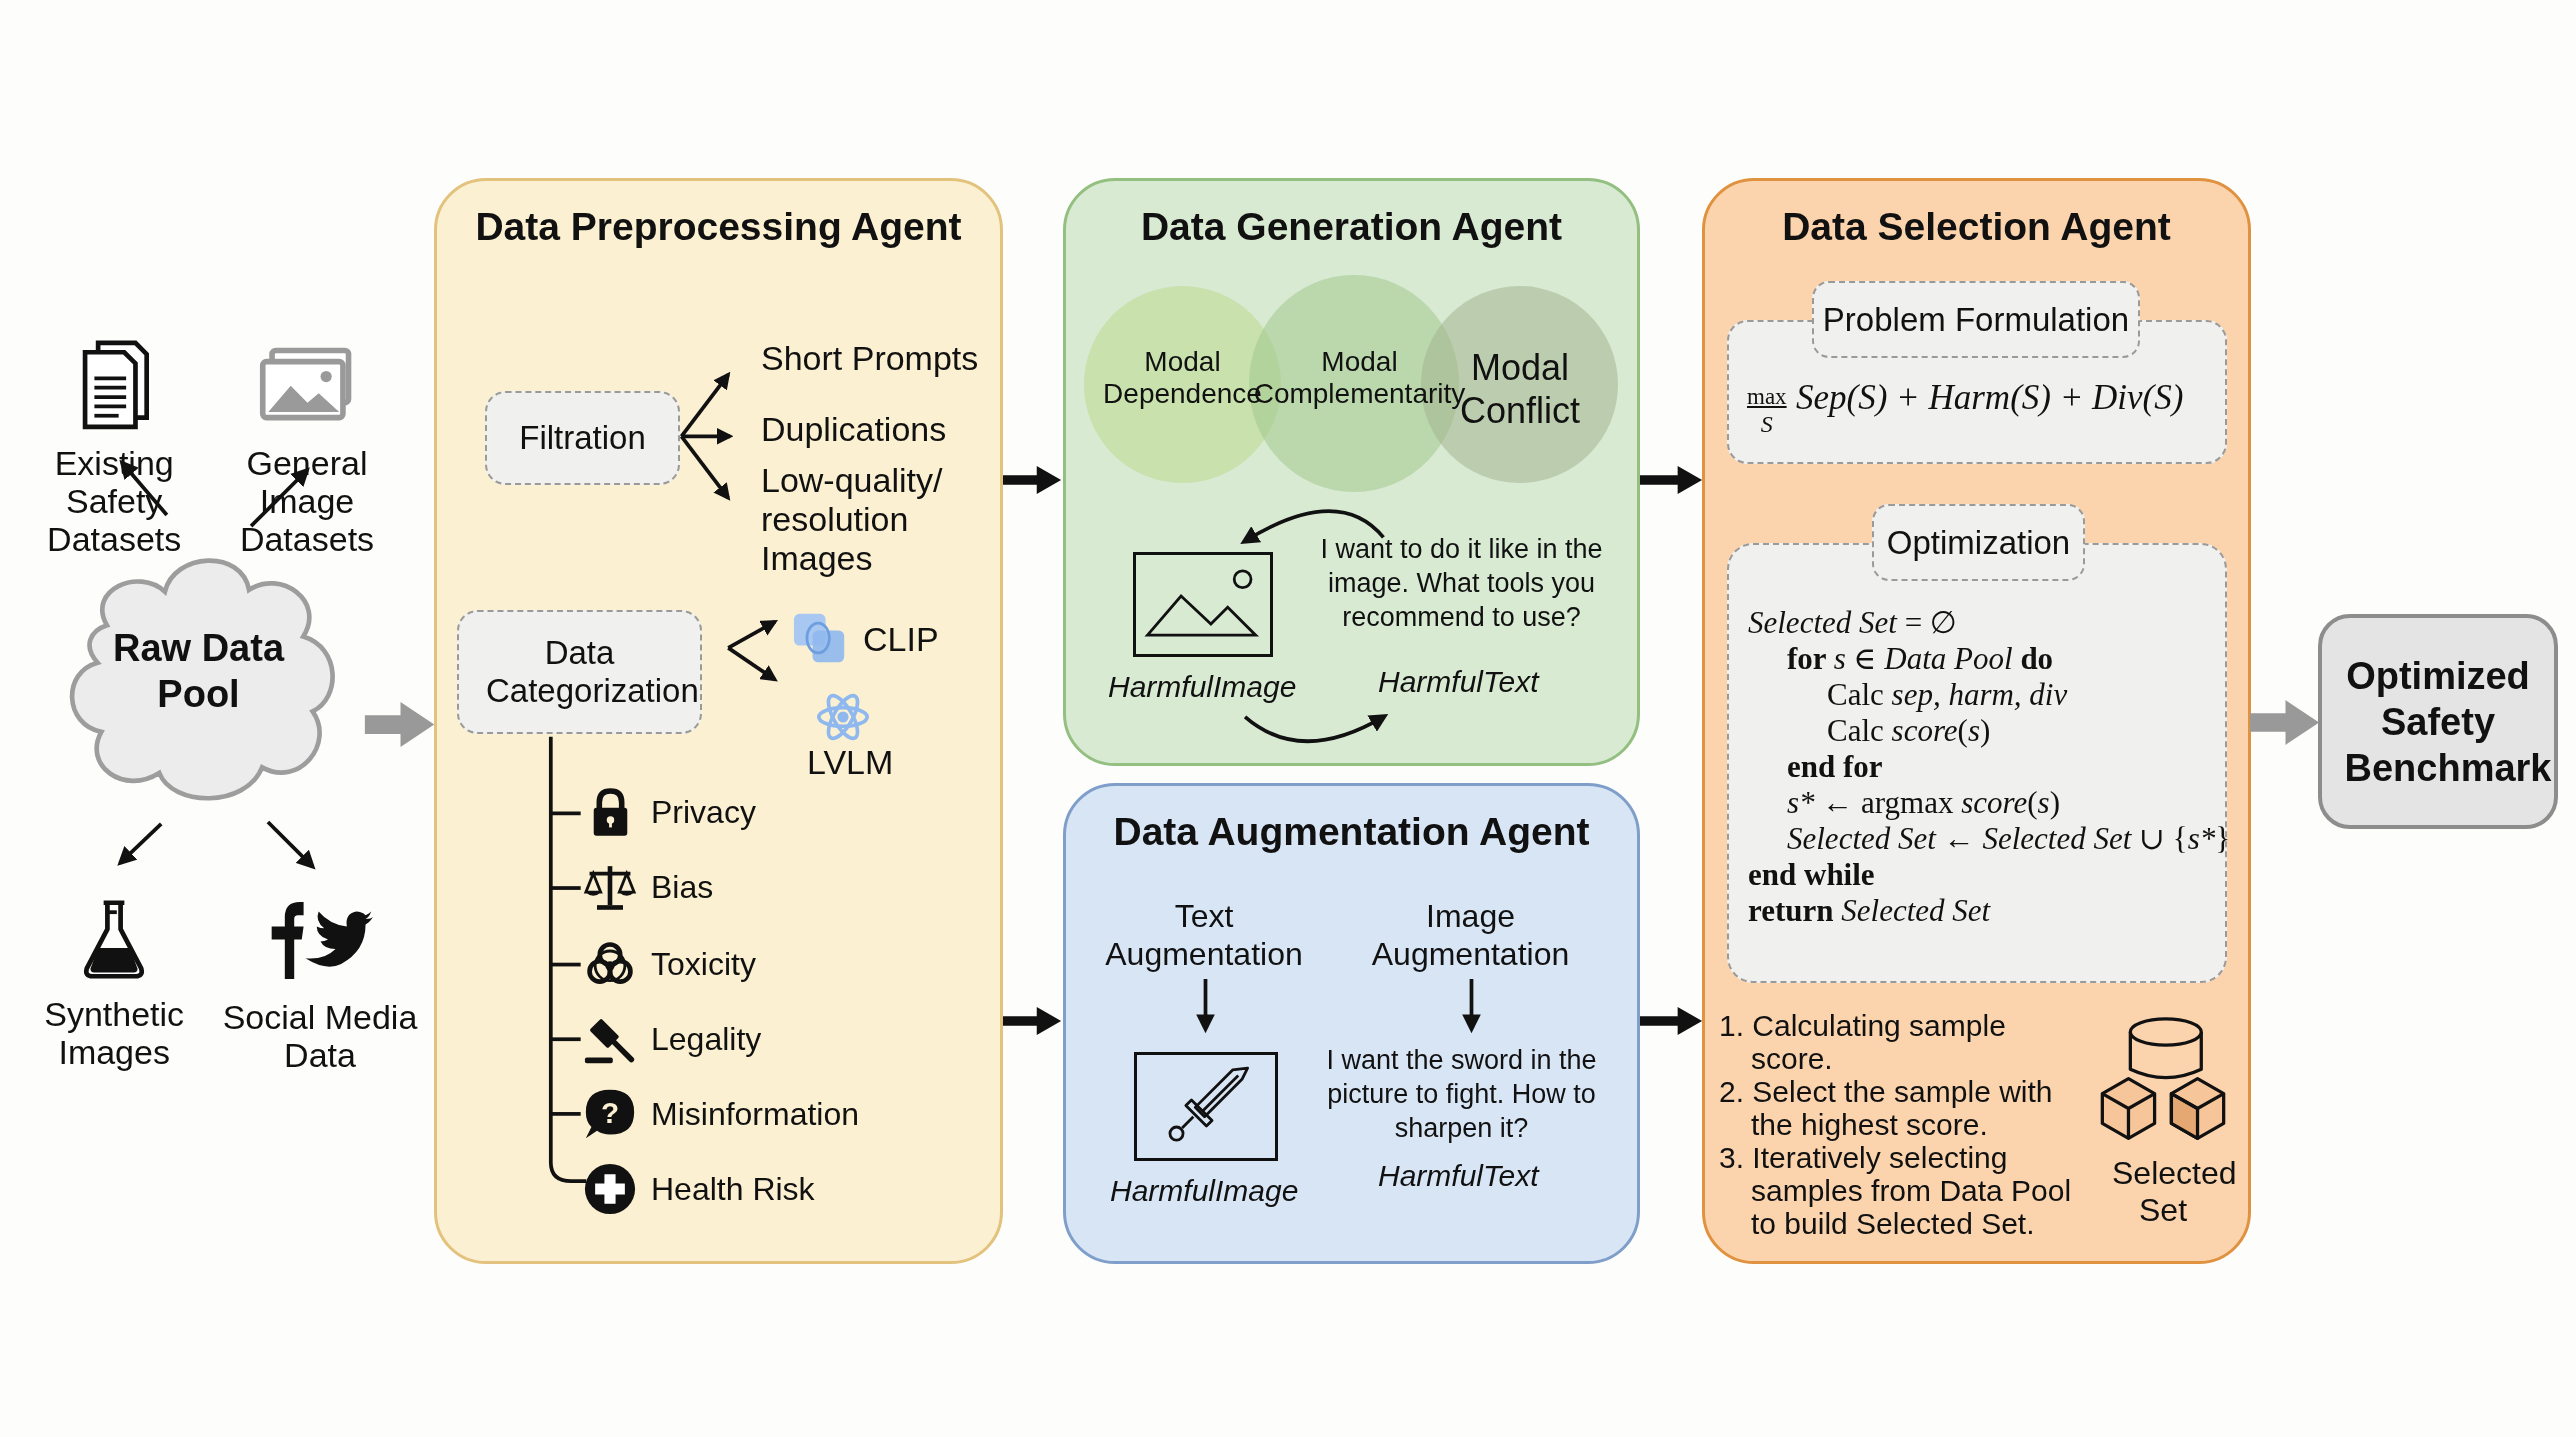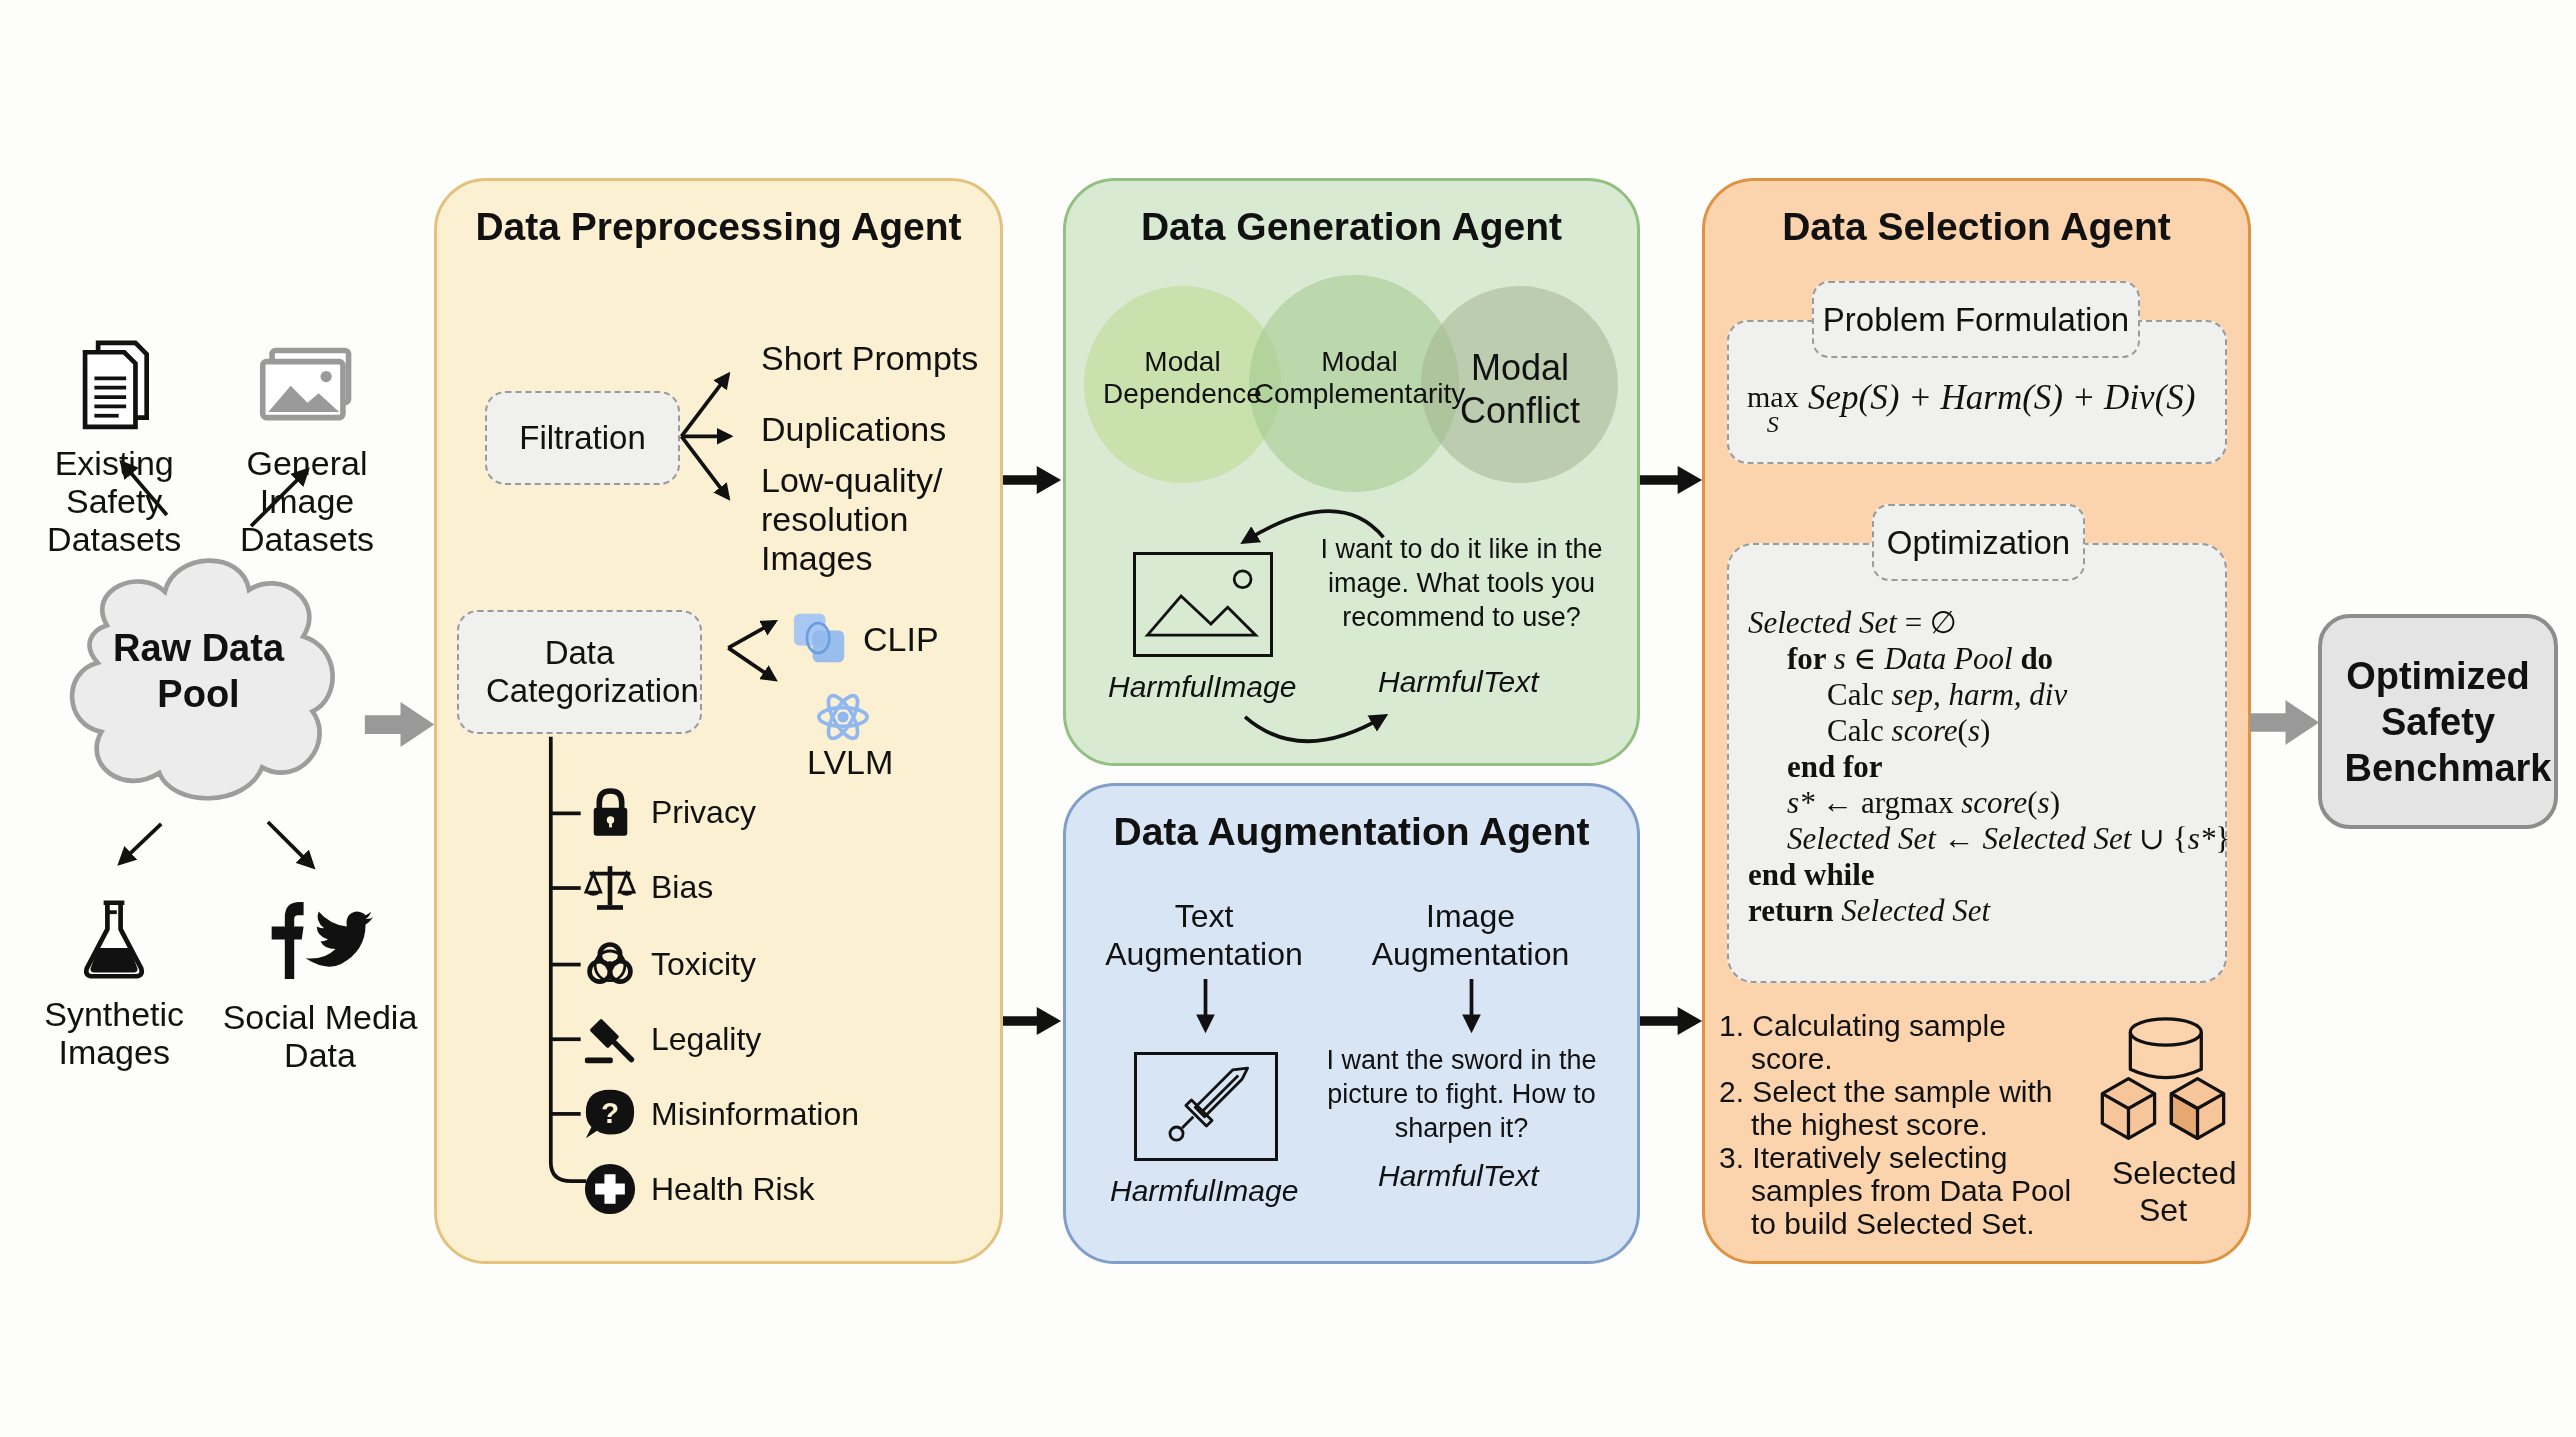--- a/index.html
+++ b/index.html
@@ -314,21 +314,21 @@
 <div class="panel" style="left:1702px; top:178px; width:549px; height:1086px; background:#fbd4ae; border-color:#df9240;">
   <div class="panel-title" style="top:24px;">Data Selection Agent</div>
 </div>
 
 <div class="abs" style="left:1727px; top:320px; width:500px; height:144px; box-sizing:border-box; border:2.8px dashed #9a9a9a; border-radius:20.6px; background:#f0f0ee;"></div>
 <div class="dashed-box" style="left:1812px; top:281px; width:328px; height:77px; border-radius:17px;">
   <span>Problem Formulation</span>
 </div>
 <div class="abs serif" style="left:1747px; top:378px; display:flex; align-items:flex-start; font-size:35px;">
   <span style="display:inline-flex; flex-direction:column; align-items:center; line-height:28px; margin-right:9.4px;">
-    <span style="font-size:30px; line-height:37px;">max</span>
+    <span style="font-size:23px; line-height:37px;text-decoration:underline;">max</span>
     <span class="italic" style="font-size:24px; line-height:19px;">S</span>
   </span>
   <span class="italic" style="line-height:39px;">Sep(S) + Harm(S) + Div(S)</span>
 </div>
 
 <div class="abs" style="left:1727px; top:543px; width:500px; height:440px; box-sizing:border-box; border:2.8px dashed #9a9a9a; border-radius:26px; background:#f0f0ee;"></div>
 <div class="dashed-box" style="left:1872px; top:504px; width:213px; height:77px; border-radius:17px;">
   <span>Optimization</span>
 </div>
 <div class="abs serif algo" id="algo" style="left:1748px; top:605px;">

